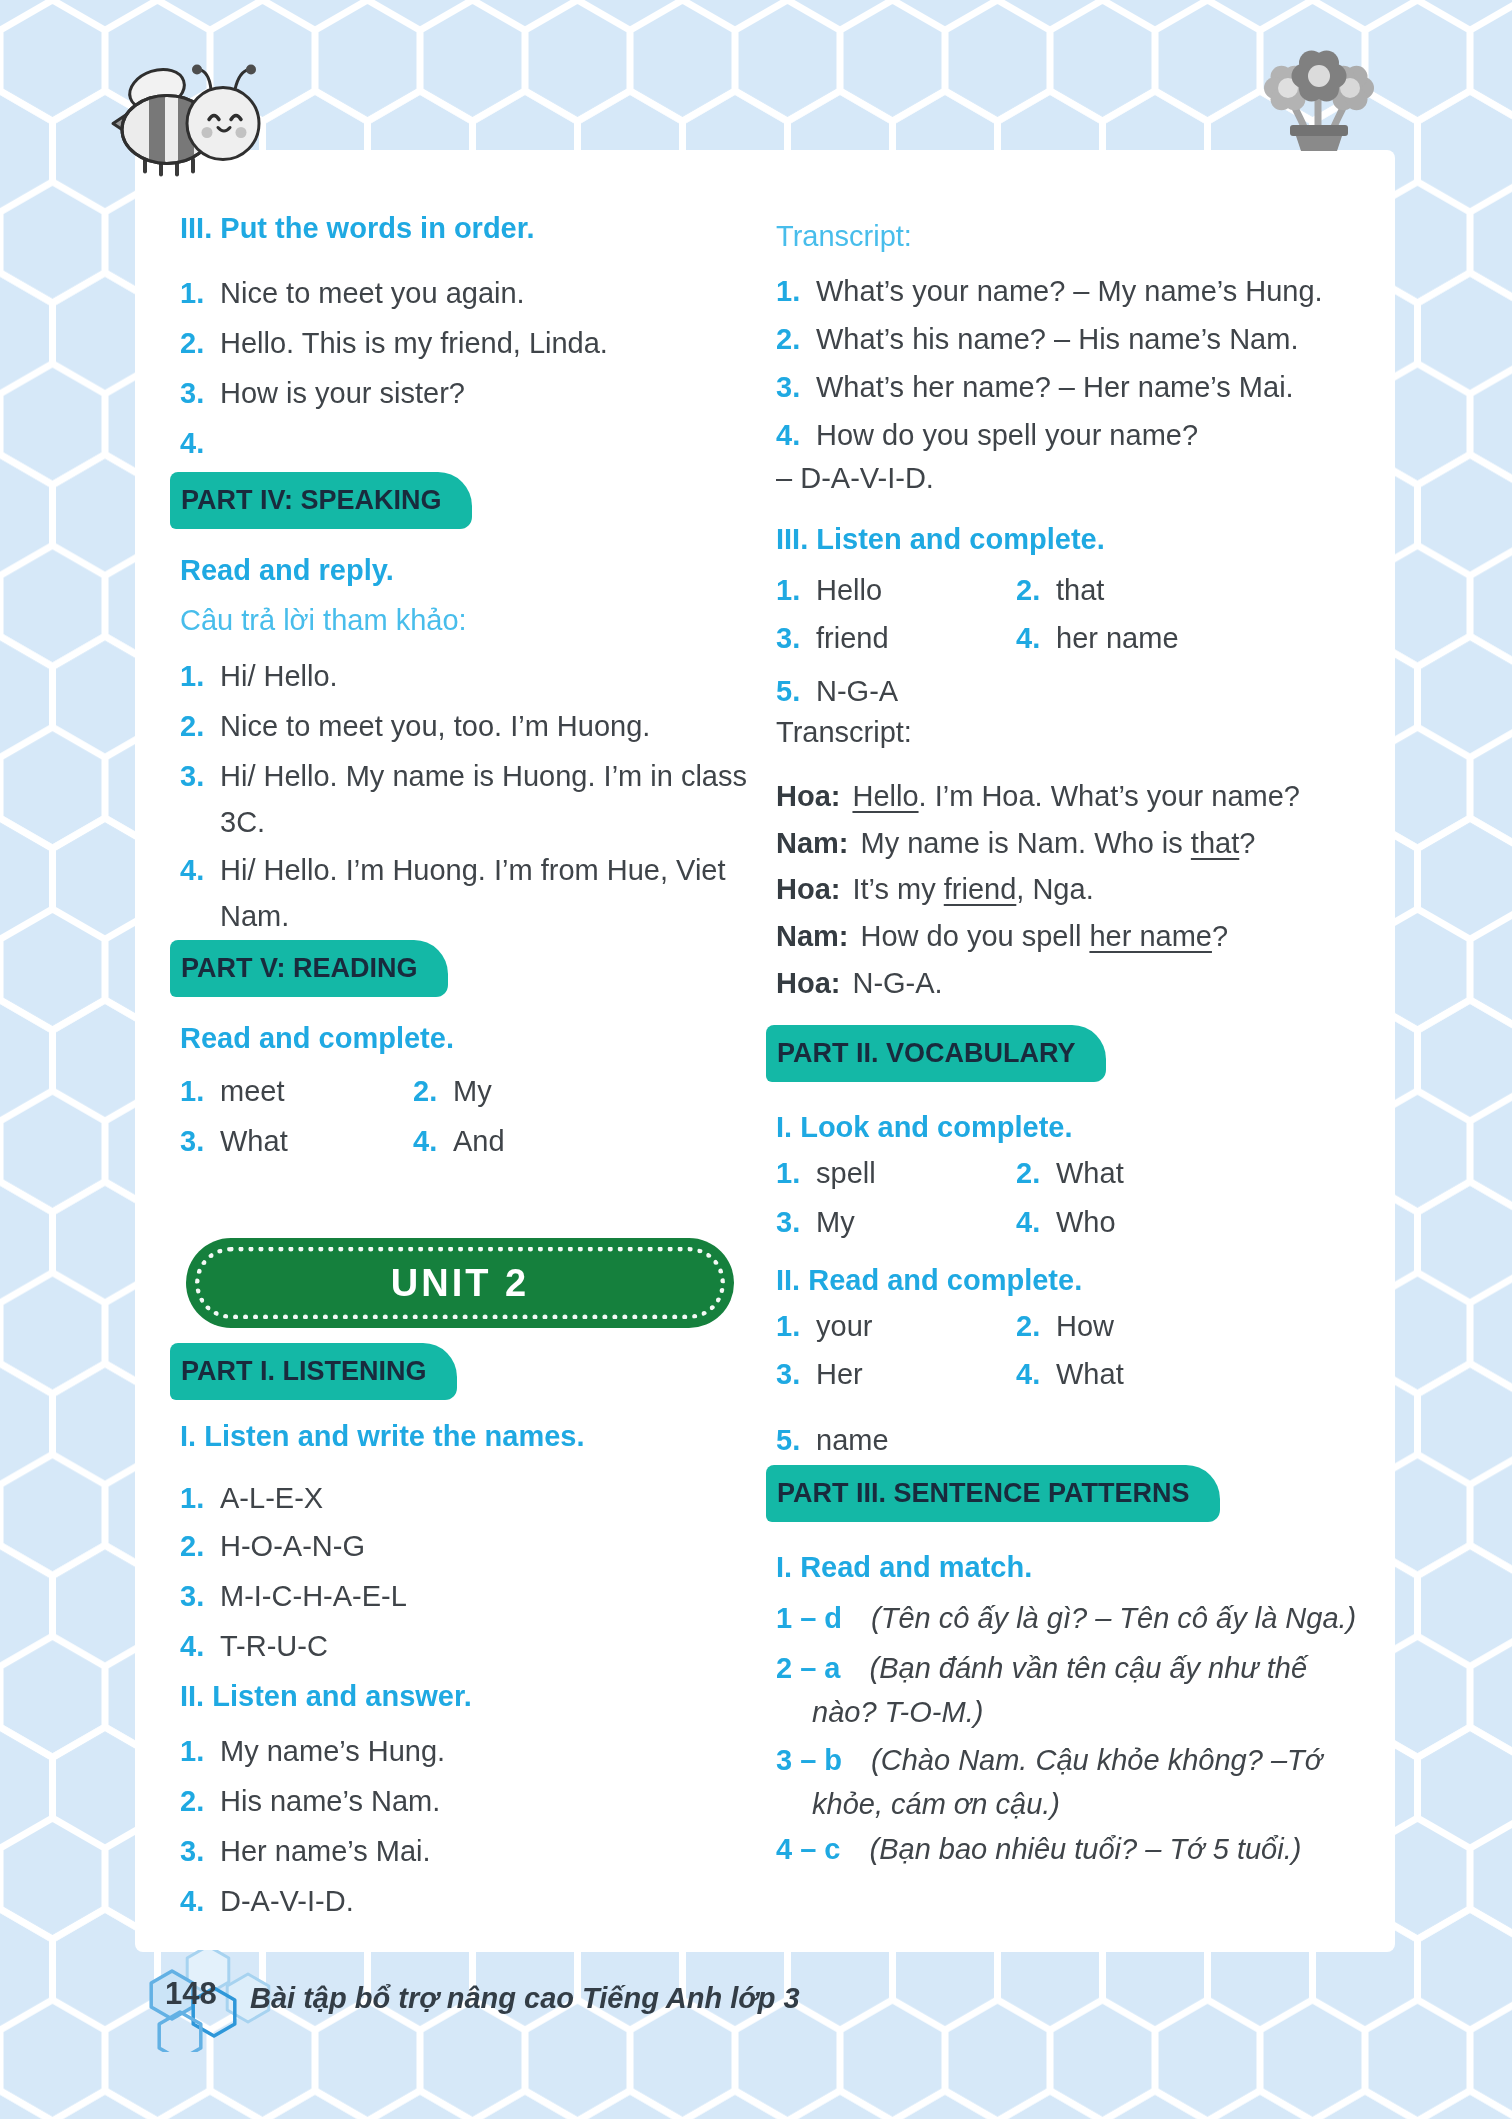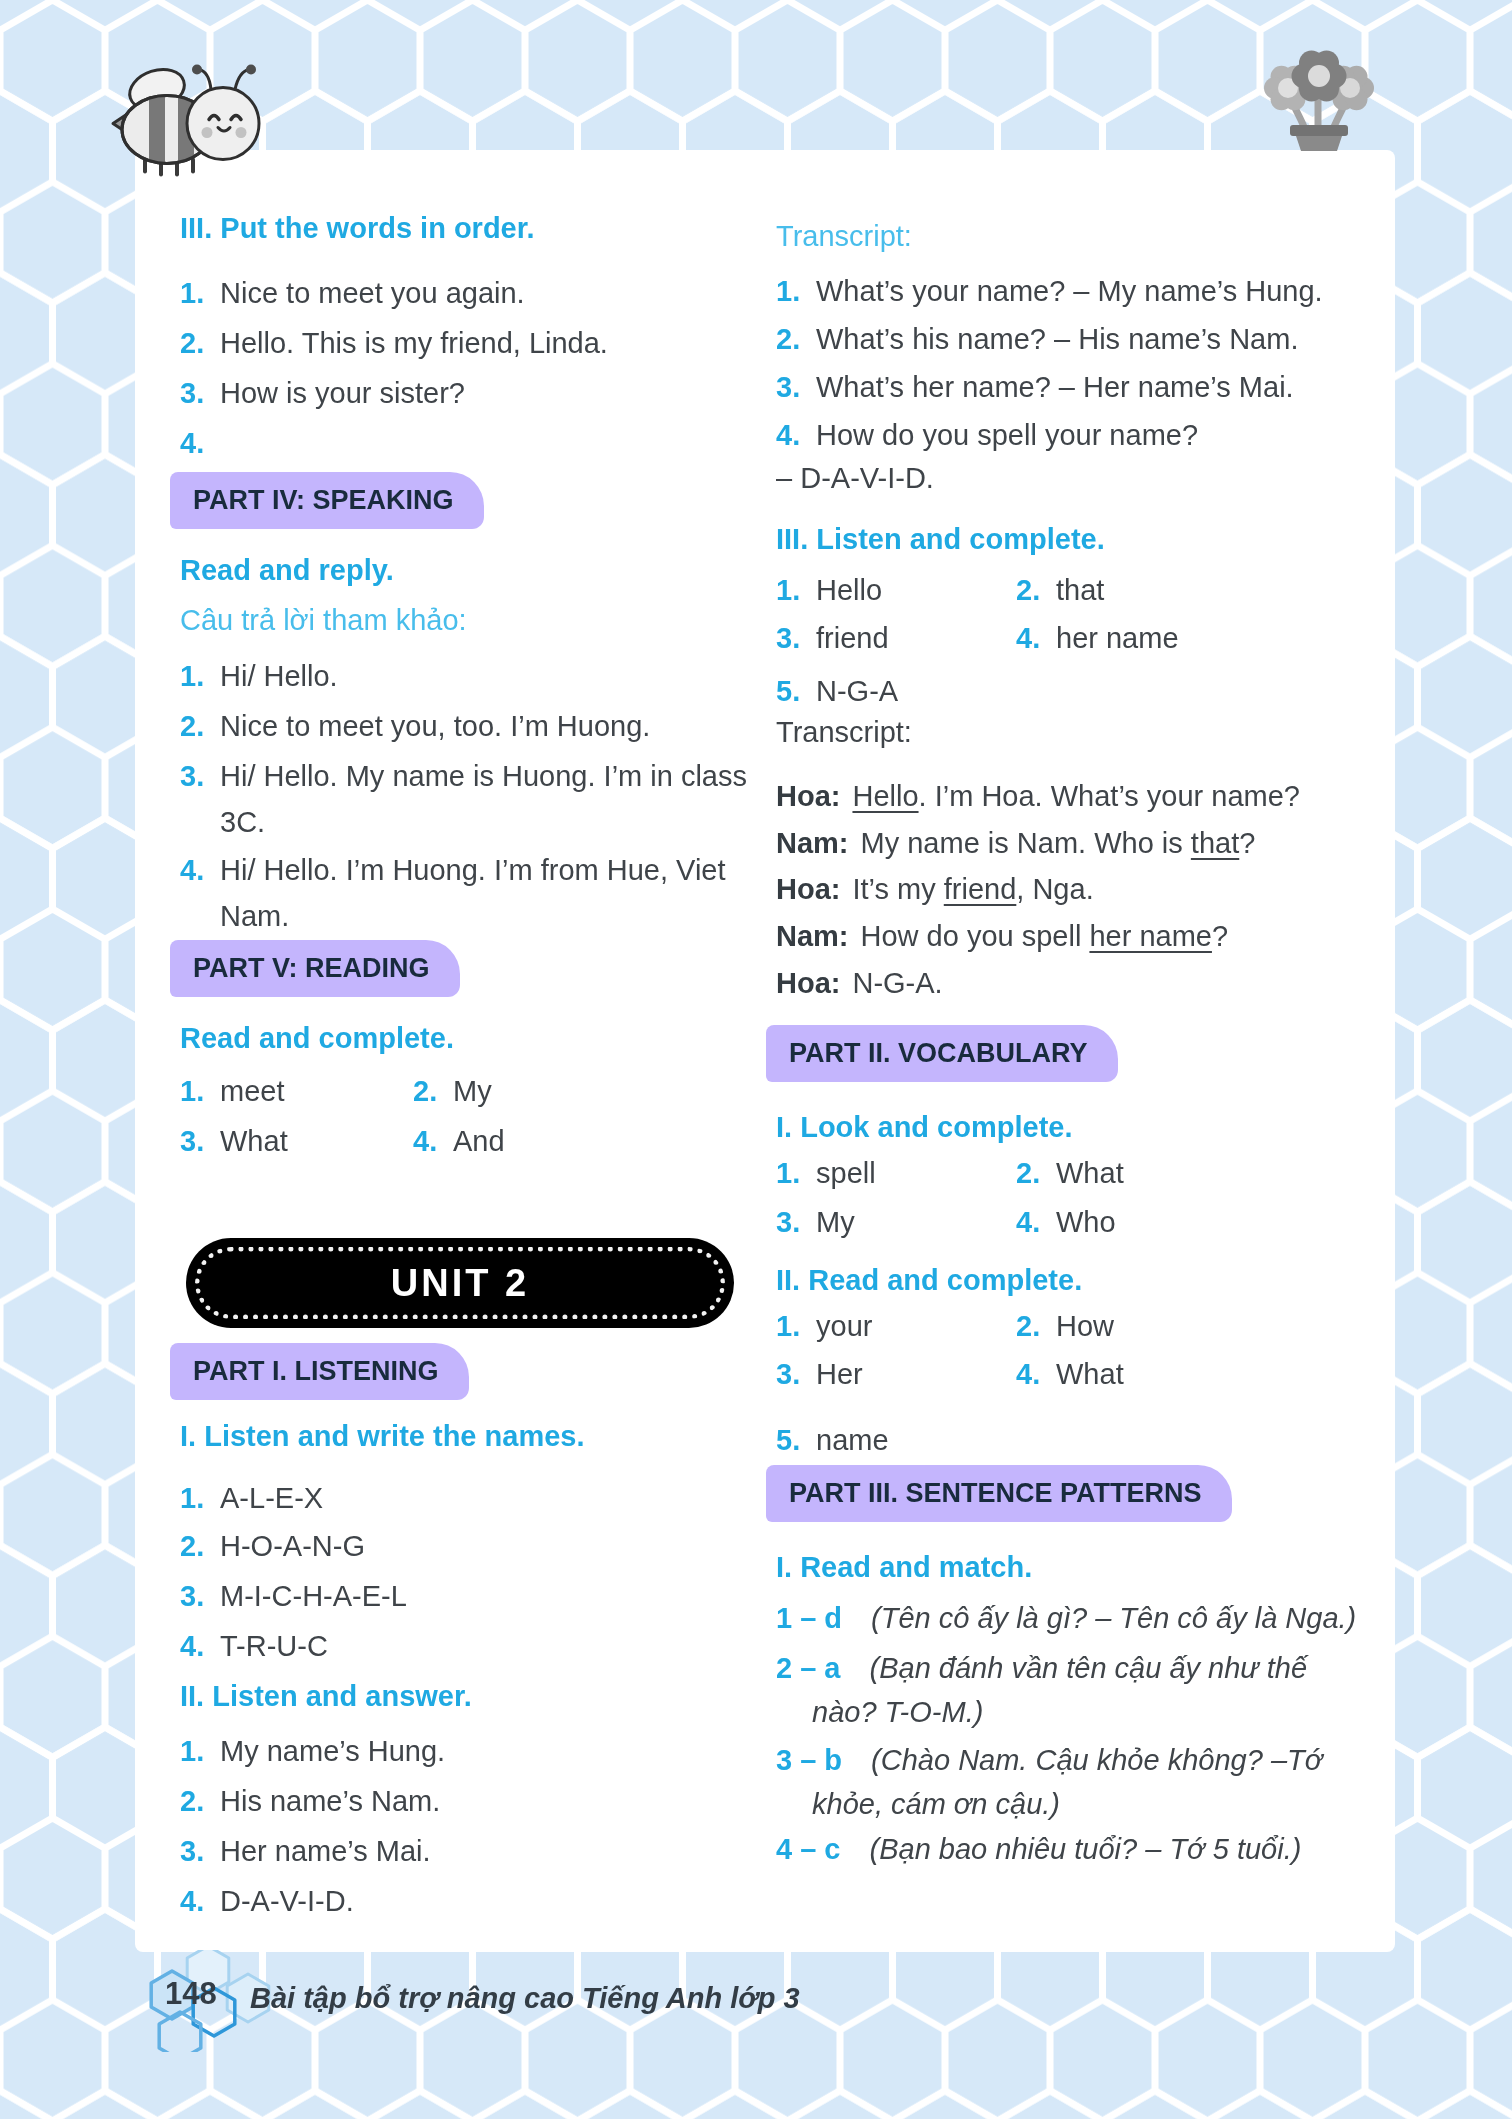--- a/index.html
+++ b/index.html
@@ -7,36 +7,36 @@
        font-family:"Liberation Sans","DejaVu Sans",sans-serif;}
   .hexbg{position:absolute;left:0;top:0;z-index:0}
   .card{position:absolute;left:135px;top:150px;width:1260px;height:1802px;background:#fff;border-radius:8px;z-index:1}
   .icon{position:absolute;z-index:2}
   .col{position:absolute;z-index:2;font-size:29px;color:#3F4449}
   #left-col{left:180px;top:150px;width:562px;height:2018px}
   #right-col{left:776px;top:150px;width:580px;height:2088px}
   .abs{position:absolute;left:0;white-space:nowrap}
   .h-blue{color:#1FA9E2;font-weight:bold}
   .h-cyan{color:#48BDEB}
-  .part-box{left:-10px;background:#c4b5fd;color:#192B3D;font-weight:bold;font-size:27px;
-            padding:13px 30px 13px 23px;border-radius:8px 34px 12px 6px}
+  .part-box{left:-10px;background:#14b8a6;color:#192B3D;font-weight:bold;font-size:27px;
+            padding:13px 30px 13px 11px;border-radius:8px 34px 12px 6px}
   .item{display:flex;line-height:46px}
   .num{color:#1FA9E2;font-weight:bold;flex:0 0 40px}
   .txt{flex:1}
   .cell{display:flex}
   .c1l{width:233px}
   .c1r{width:240px}
   .dlg{line-height:40px}
   .spk{font-weight:bold;margin-right:12px;color:#353C42}
   .u{text-decoration:underline;text-decoration-thickness:2px;text-underline-offset:5px}
   .mkey{color:#1FA9E2;font-weight:bold;margin-right:29px}
   .mtxt,.match-cont{font-style:italic}
   .match{display:flex}
   .match-cont{left:36px}
-  .unit-box{left:6px;top:1088px;width:548px;height:90px;background:#000000;border-radius:45px;
+  .unit-box{left:6px;top:1088px;width:548px;height:90px;background:#15803d;border-radius:45px;
             display:flex;align-items:center;justify-content:center}
   .unit-dots{position:absolute;inset:9px;border:5px dotted rgba(255,255,255,.95);border-radius:36px}
   .unit-label{color:#fff;font-size:38px;font-weight:bold;letter-spacing:3px}
   .footer-num{position:absolute;left:165px;top:1976px;font-size:31px;font-weight:bold;color:#333D46;z-index:3}
   .footer-title{position:absolute;left:250px;top:1982px;font-size:29px;font-weight:bold;font-style:italic;color:#333D46;z-index:3}
 </style>
 </head>
 <body>
 
 <svg class="hexbg" width="1512" height="2119" aria-hidden="true">

